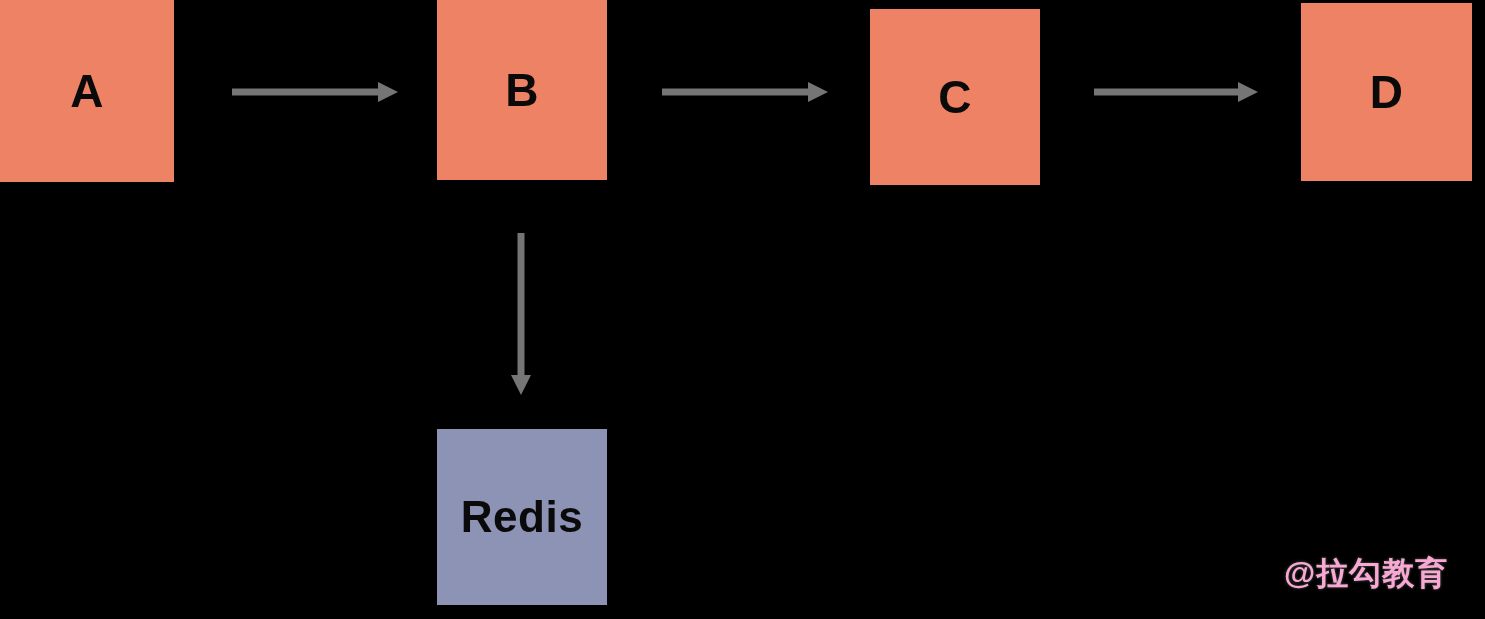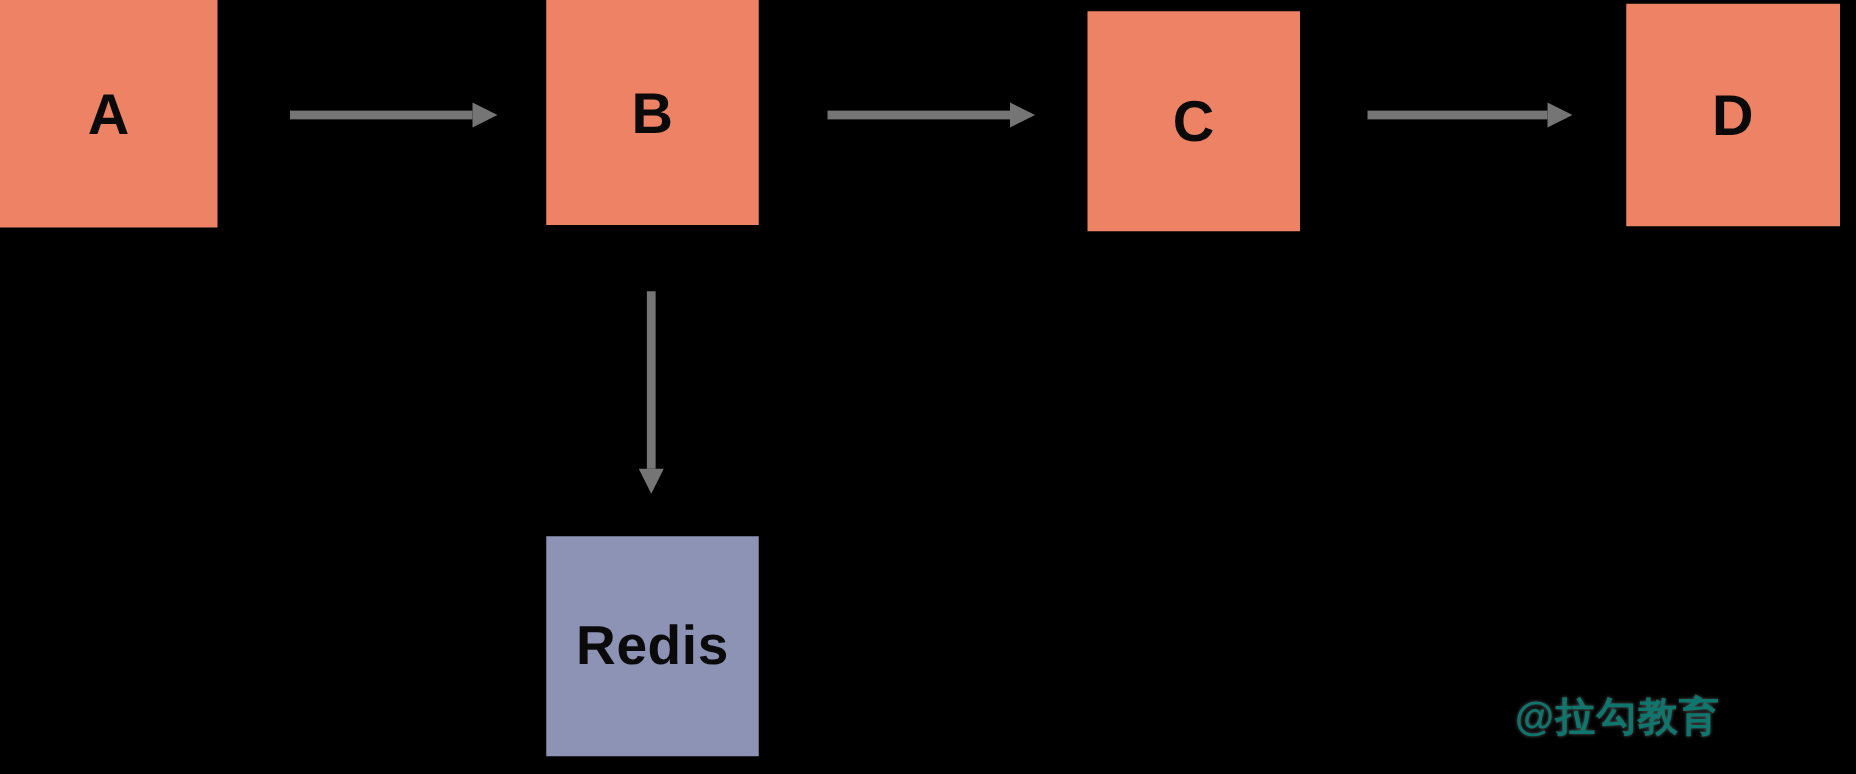--- a/index.html
+++ b/index.html
@@ -99,15 +99,15 @@
         <polygon points="144,0 164,10 144,20" fill="#757575"></polygon>
       </svg>
     </div>
   <div class="edge" style="left: 511px; top: 233px; width: 20px; height: 162px;">
       <svg width="20" height="162" viewBox="0 0 20 162">
         <rect x="6.5" y="0" width="7" height="142" fill="#757575"></rect>
         <polygon points="0,142 10,162 20,142" fill="#757575"></polygon>
       </svg>
     </div>
 
-  <div class="watermark" style="left: 1212px; top: 552px; color: #0f766e;">@拉勾教育</div>
+  <div class="watermark" style="left: 1284px; top: 552px; color: #f9a8d4;">@拉勾教育</div>
 
 </div>
 
 </body></html>

